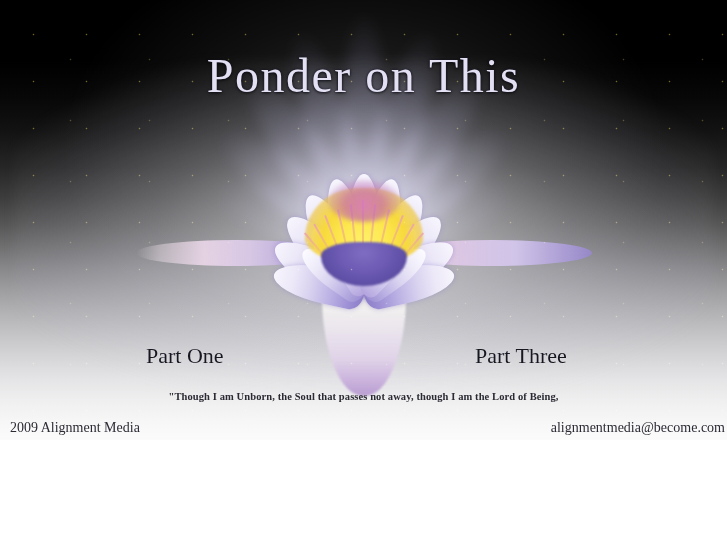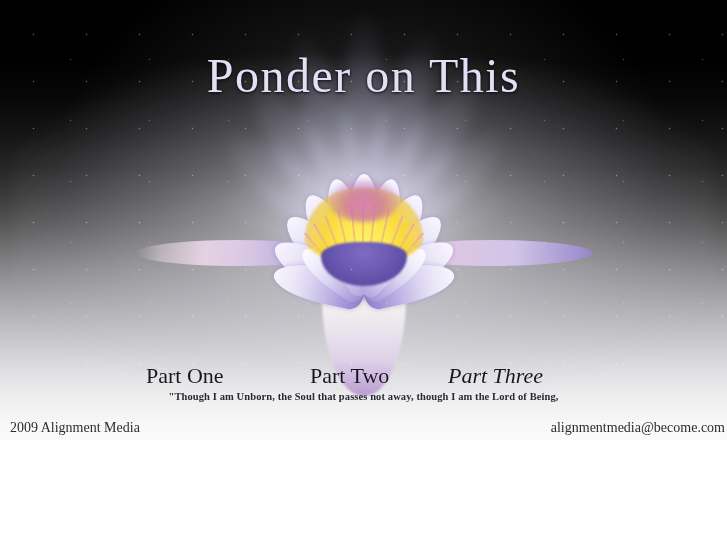--- a/index.html
+++ b/index.html
@@ -285,35 +285,34 @@
     margin: 0;
     white-space: nowrap;
   }
 
   #nav {
     position: absolute;
     left: 0;
     top: 343px;
     width: 727px;
     height: 30px;
-    margin-top: 20px;
   }
   .nav-link {
     position: absolute;
     font-family: "Liberation Serif", "DejaVu Serif", serif;
     font-size: 22px;
     color: #171722;
     text-decoration: none;
     white-space: nowrap;
     text-shadow: 0 0 1px rgba(255,255,255,0.55);
     cursor: pointer;
   }
   #nav-part-one   { left: 146px; }
   #nav-part-two   { left: 310px; }
-  #nav-part-three { left: 448px; font-style: italic; }
+  #nav-part-three { left: 475px; }
 
   #quote {
     position: absolute;
     left: 0;
     top: 391px;
     width: 727px;
     text-align: center;
     font-family: "Liberation Serif", "DejaVu Serif", serif;
     font-size: 10.5px;
     font-weight: bold;
@@ -418,21 +417,20 @@
       <div class="center-pink"></div>
       <div class="center-cup"></div>
     </div>
 
     <div class="sparkles"></div>
 
     <h1 id="site-title">Ponder on This</h1>
 
     <div id="nav">
       <a class="nav-link" id="nav-part-one" href="#">Part One</a>
-      <a class="nav-link" id="nav-part-two" href="#">Part Two</a>
       <a class="nav-link" id="nav-part-three" href="#">Part Three</a>
     </div>
 
     <div id="quote">
       <span class="q-line">"Though I am Unborn, the Soul that passes not away, though I am the Lord of Being,</span>
     </div>
 
     <div id="footer">
       <span class="footer-text" id="copyright">2009 Alignment Media</span>
       <a class="footer-text" id="email-link" href="#">alignmentmedia@become.com</a>

